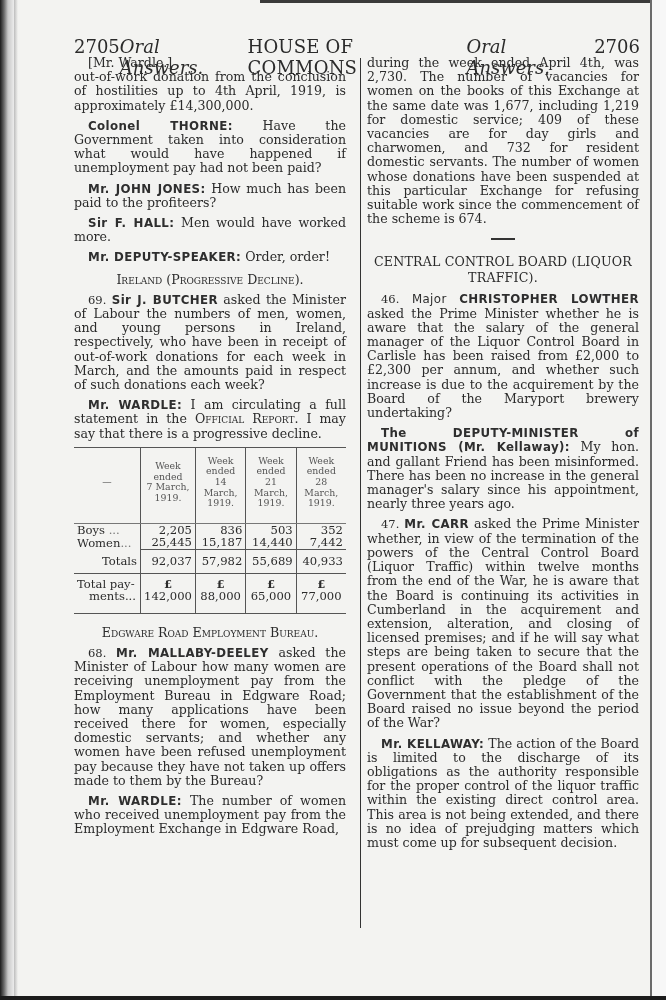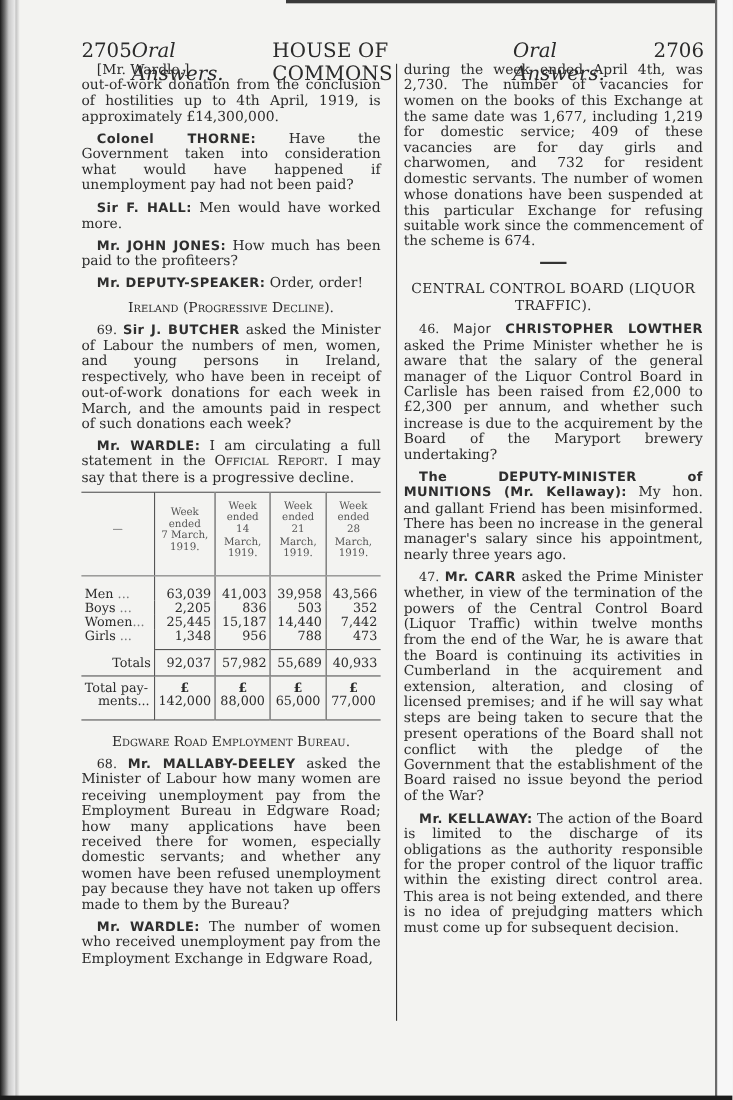--- a/index.html
+++ b/index.html
@@ -105,64 +105,50 @@
   </div>
 
   <div class="cols">
     <div class="rule-v"></div>
 
     <div class="col left">
       <p style="margin-bottom:0; padding-left:14px;">[Mr. Wardle.]</p>
       <p>out-of-work donation from the conclusion of hostilities up to 4th April, 1919, is approximately £14,300,000.</p>
 
       <p class="ind"><span class="spk">Colonel THORNE:</span> <span>Have the Government taken into consideration what would have happened if unemployment pay had not been paid?</span></p>
+      <p class="ind"><span class="spk">Mr. JOHN JONES:</span> <span>How much has been paid to the profiteers?</span></p>
       <p class="ind"><span class="spk">Sir F. HALL:</span> <span>Men would have worked more.</span></p>
-      <p class="ind"><span class="spk">Mr. JOHN JONES:</span> <span>How much has been paid to the profiteers?</span></p>
       <p class="ind"><span class="spk">Mr. DEPUTY-SPEAKER:</span> <span>Order, order!</span></p>
 
       <div class="heading">Ireland (Progressive Decline).</div>
       <p class="ind"><span class="num">69.</span> <span class="spk">Sir J. BUTCHER</span> <span>asked the Minister of Labour the numbers of men, women, and young persons in Ireland, respectively, who have been in receipt of out-of-work donations for each week in March, and the amounts paid in respect of such donations each week?</span></p>
       <p class="ind"><span class="spk">Mr. WARDLE:</span> <span>I am circulating a full statement in the</span> <span class="sc">Official Report.</span> <span>I may say that there is a progressive decline.</span></p>
 
       <table class="data">
         <tbody>
             <tr class="head">
           <th class="first">—</th>
           <th><span>Week</span><br><span>ended</span><br><span>7 March,</span><br><span>1919.</span></th>
           <th><span>Week</span><br><span>ended</span><br><span>14 March,</span><br><span>1919.</span></th>
           <th><span>Week</span><br><span>ended</span><br><span>21 March,</span><br><span>1919.</span></th>
           <th><span>Week</span><br><span>ended</span><br><span>28 March,</span><br><span>1919.</span></th>
         </tr>
-        <tr class="first-row">
-          <td class="label"><span>Men</span> <span class="dots">...</span></td>
-          <td>63,039</td>
-          <td>41,003</td>
-          <td>39,958</td>
-          <td>43,566</td>
-        </tr>
         <tr>
           <td class="label"><span>Boys</span> <span class="dots">...</span></td>
           <td>2,205</td>
           <td>836</td>
           <td>503</td>
           <td>352</td>
         </tr>
         <tr>
           <td class="label"><span>Women</span><span class="dots">...</span></td>
           <td>25,445</td>
           <td>15,187</td>
           <td>14,440</td>
           <td>7,442</td>
-        </tr>
-        <tr>
-          <td class="label" style="padding-bottom:6px;"><span>Girls</span> <span class="dots">...</span></td>
-          <td style="padding-bottom:6px;">1,348</td>
-          <td style="padding-bottom:6px;">956</td>
-          <td style="padding-bottom:6px;">788</td>
-          <td style="padding-bottom:6px;">473</td>
         </tr>
         <tr class="totals">
           <td class="label">Totals</td>
           <td>92,037</td>
           <td>57,982</td>
           <td>55,689</td>
           <td>40,933</td>
         </tr>
         <tr class="pay">
           <td class="label"><span>Total pay-</span><br><span style="padding-left:12px;">ments...</span></td>

